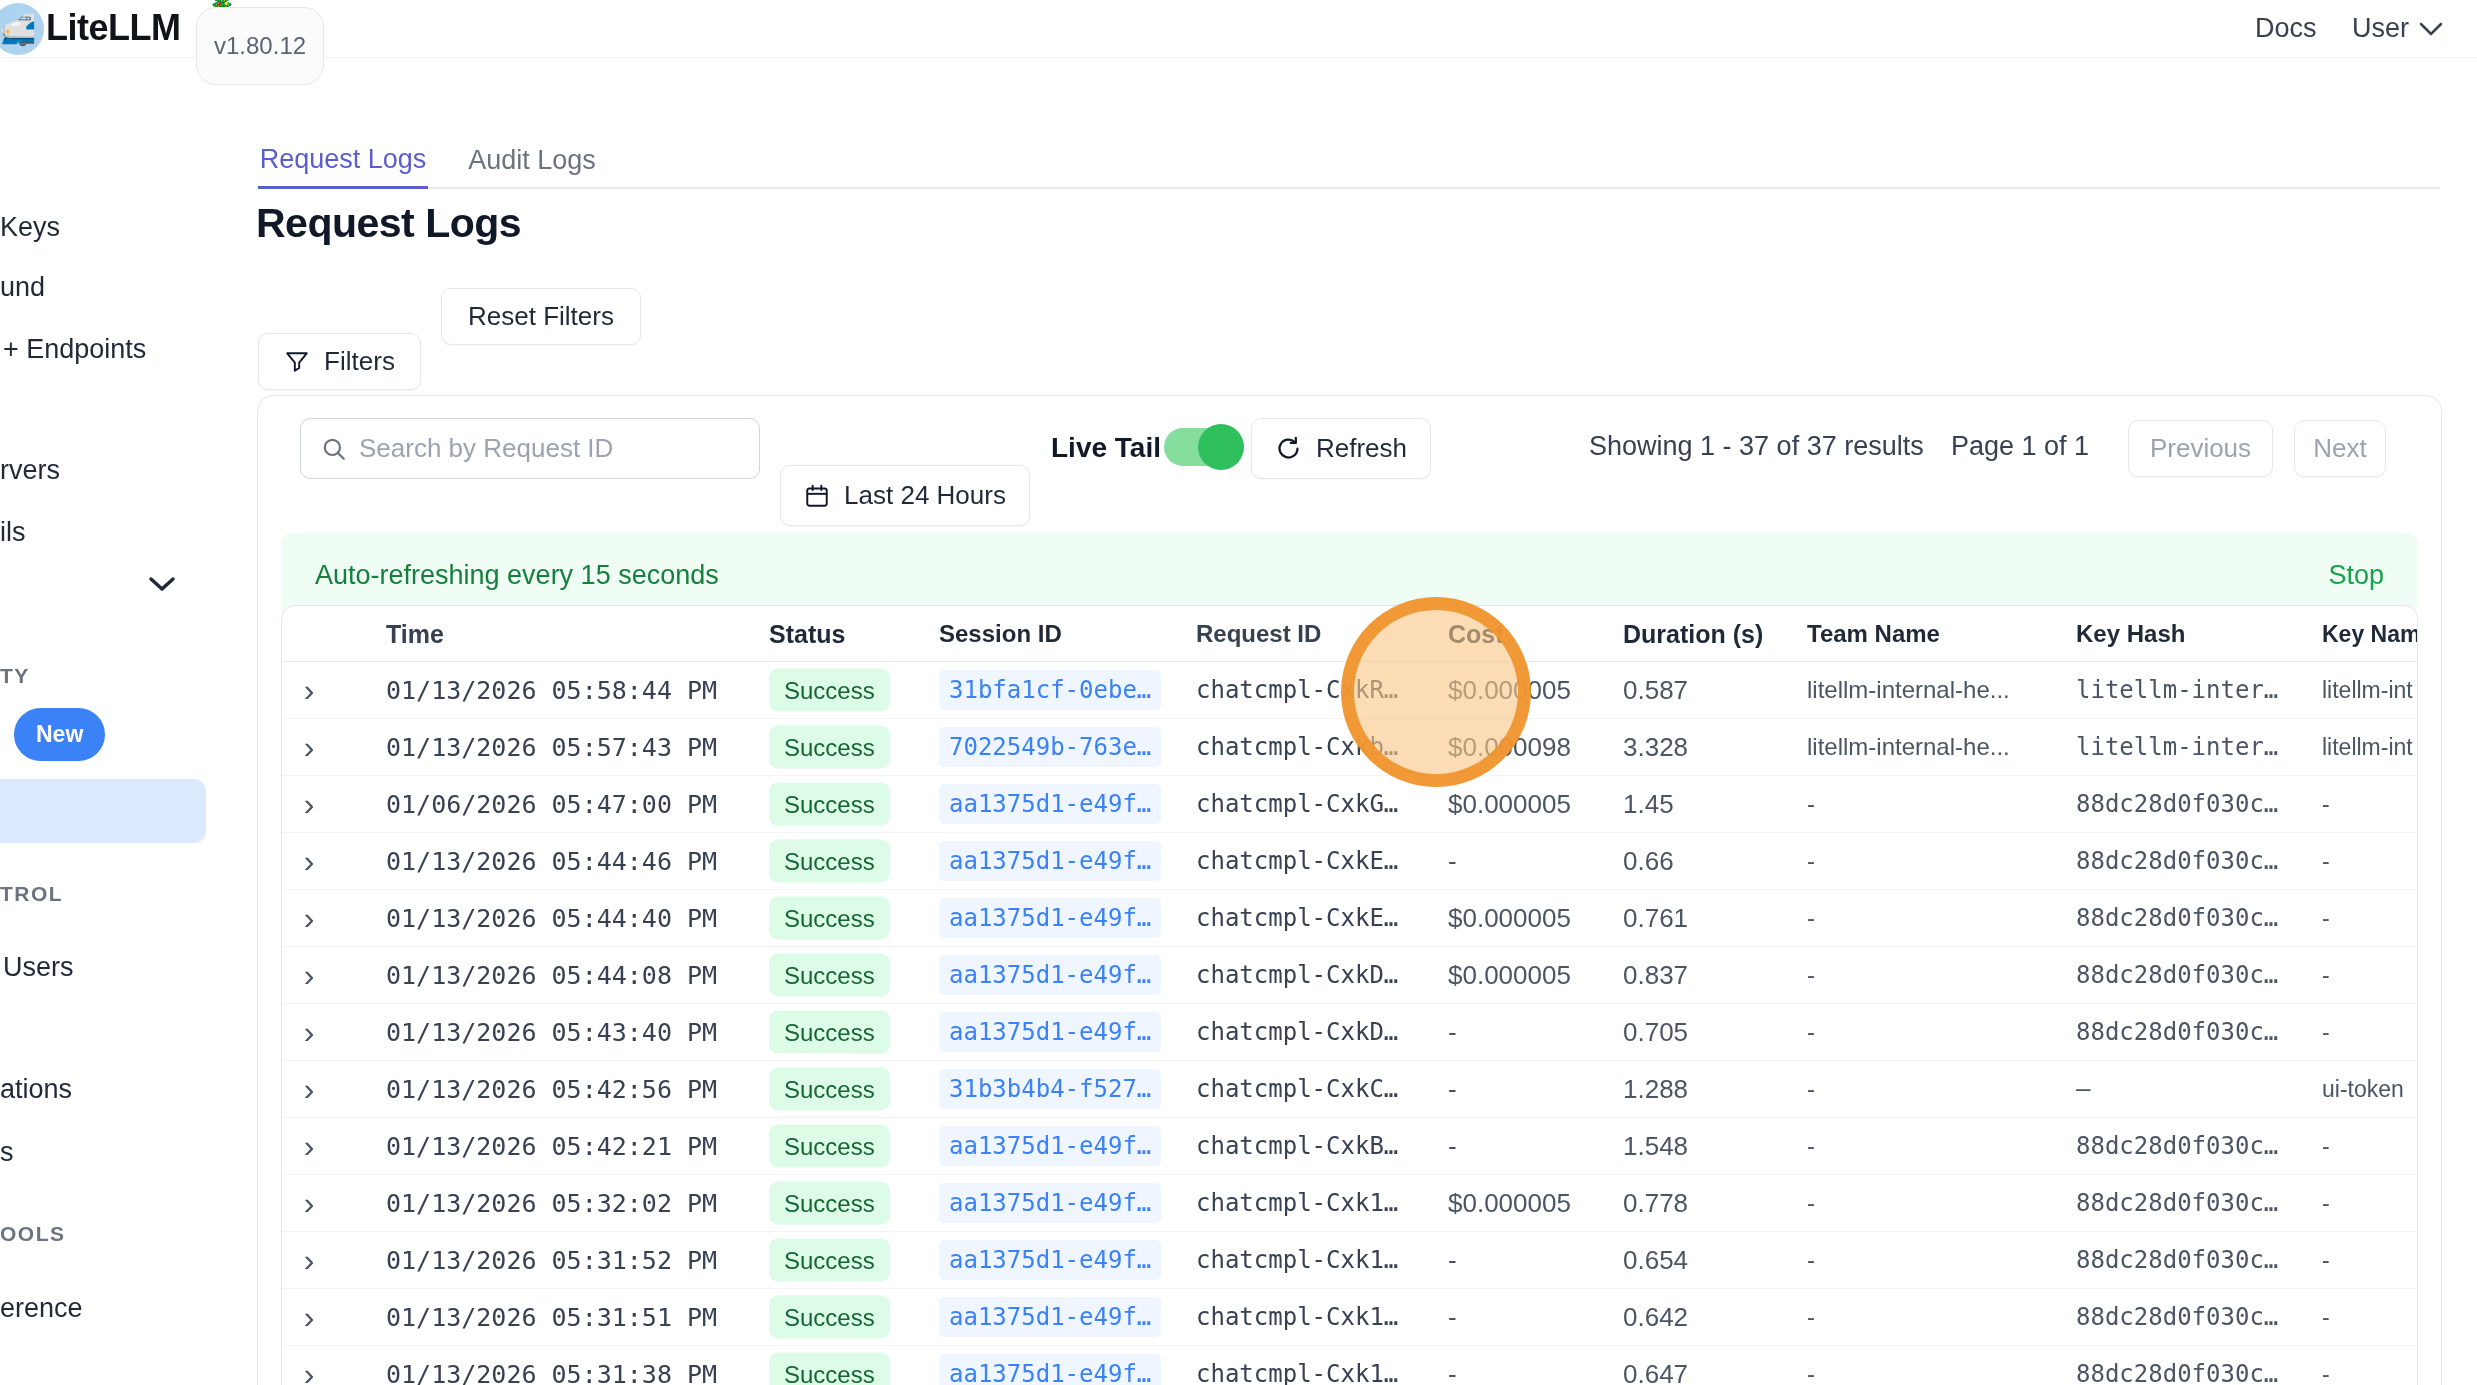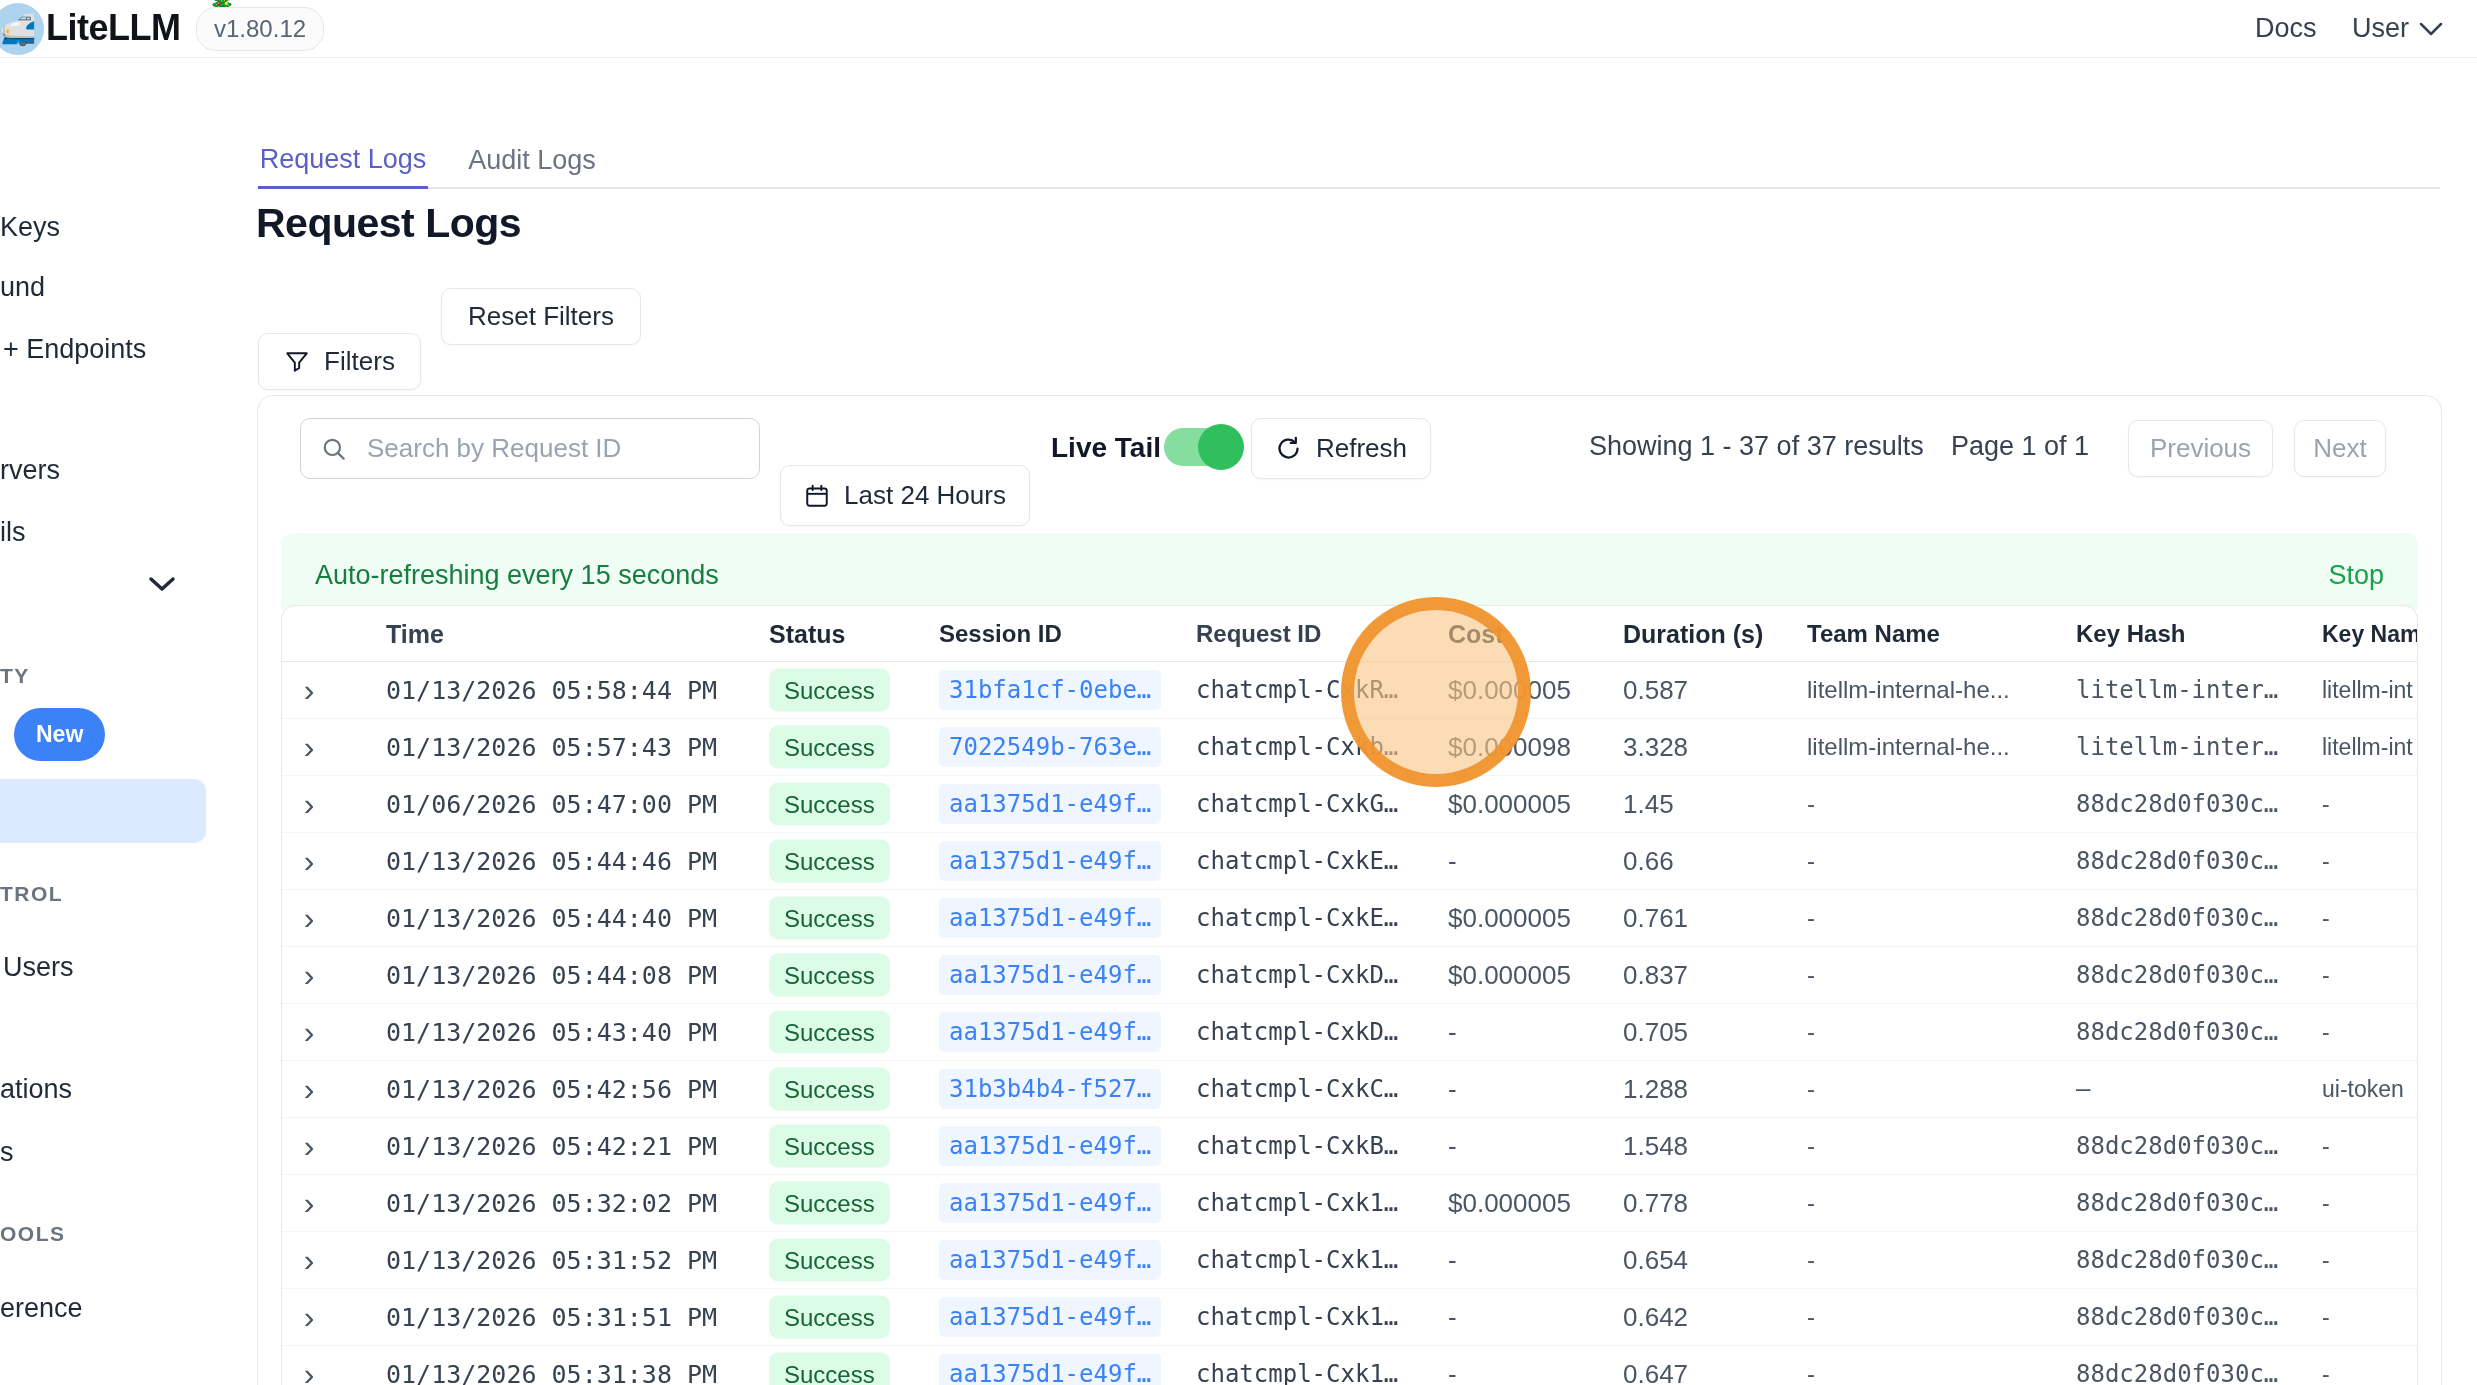--- a/index.html
+++ b/index.html
@@ -7,21 +7,21 @@
     font-family:"Liberation Sans","DejaVu Sans",sans-serif; color:#1f2937; }
   .mono { font-family:"DejaVu Sans Mono","Liberation Mono",monospace; }
 
   
   .top-header { position:absolute; left:0; top:0; width:2477px; height:58px; background:#fff;
     border-bottom:1px solid #f1f1f4; z-index:40; }
   .logo-circle { position:absolute; left:-8px; top:3px; width:52px; height:52px; border-radius:50%;
     background:#aed3ee; display:flex; align-items:center; justify-content:center; font-size:30px; }
   .logo-text { position:absolute; left:46px; top:7px; font-size:36px; font-weight:800; color:#101418; letter-spacing:-0.5px; }
   .tree { position:absolute; left:202px; top:-12px; font-size:32px; z-index:1; }
-  .version-badge { position:absolute; left:196px; top:7px; padding:7px 17px; border:1.5px solid #e7e7ea;
+  .version-badge { position:absolute; left:196px; top:7px; padding:24px 17px; border:1.5px solid #e7e7ea;
     border-radius:20px; background:#fbfbfc; font-size:24px; color:#5a6472; z-index:2; }
   .nav-link { position:absolute; top:13px; font-size:27px; color:#374151; cursor:pointer; }
   .nav-docs { left:2255px; } .nav-user { left:2352px; display:flex; align-items:center; gap:10px; }
 
   
   .sb { position:absolute; left:0; font-size:27px; color:#1f2937; white-space:nowrap; }
   .sb-section { font-size:21px; font-weight:700; letter-spacing:1.5px; color:#6b7280; }
   .sb-new { position:absolute; left:14px; top:708px; background:var(--new_badge_bg); color:#ffffff;
     font-size:23px; font-weight:600; padding:13px 22px; border-radius:999px; }
   .sb-selected { position:absolute; left:-22px; top:779px; width:228px; height:64px;
@@ -45,21 +45,21 @@
   .btn-filters { left:258px; top:288px; width:163px; height:57px;margin-top:45px; }
   .btn-reset { left:441px; top:288px; width:200px; height:57px; }
 
   
   .card { position:absolute; left:257px; top:395px; width:2185px; height:1200px;
     border:1.5px solid #e5e7eb; border-radius:16px; background:#fff; }
 
   
   .search-box { position:absolute; left:300px; top:418px; width:460px; height:61px;
     border:1.5px solid #cfd4db; border-radius:10px; background:#fff; display:flex; align-items:center;
-    padding-left:20px; gap:20px; }
+    padding-left:20px; gap:12px; }
   .search-box input { border:none; outline:none; font-size:26px; color:#1f2937; width:370px;
     font-family:inherit; background:transparent; }
   .search-box input::placeholder { color:#9ca3af; }
   .btn-range { left:780px; top:418px; width:250px; height:61px;margin-top:47px; }
   .livetail-label { position:absolute; left:1051px; top:432px; font-size:28px; font-weight:600; color:#111827; }
   .toggle { position:absolute; left:1164px; top:428px; width:72px; height:38px; border-radius:19px;
     background:#85dd9e; cursor:pointer; }
   .toggle-knob { position:absolute; right:-8px; top:-4px; width:46px; height:46px; border-radius:50%;
     background:var(--toggle_on); }
   .btn-refresh { left:1251px; top:418px; width:180px; height:61px; }

